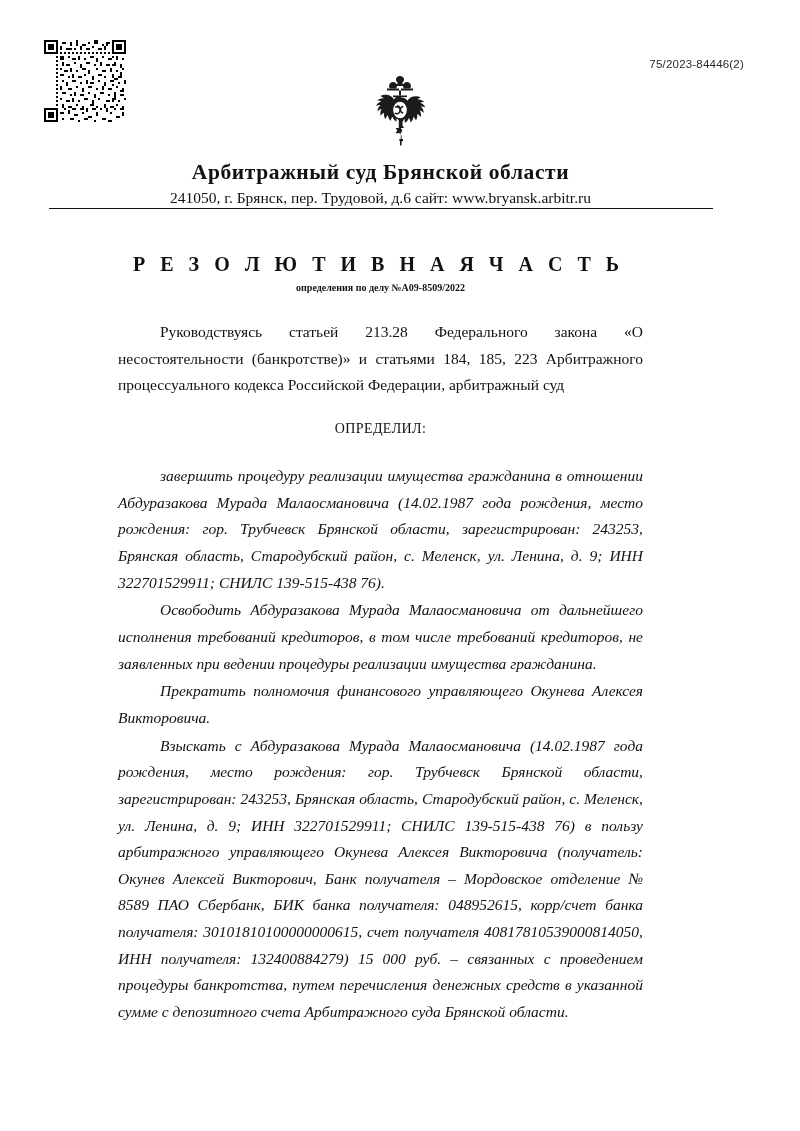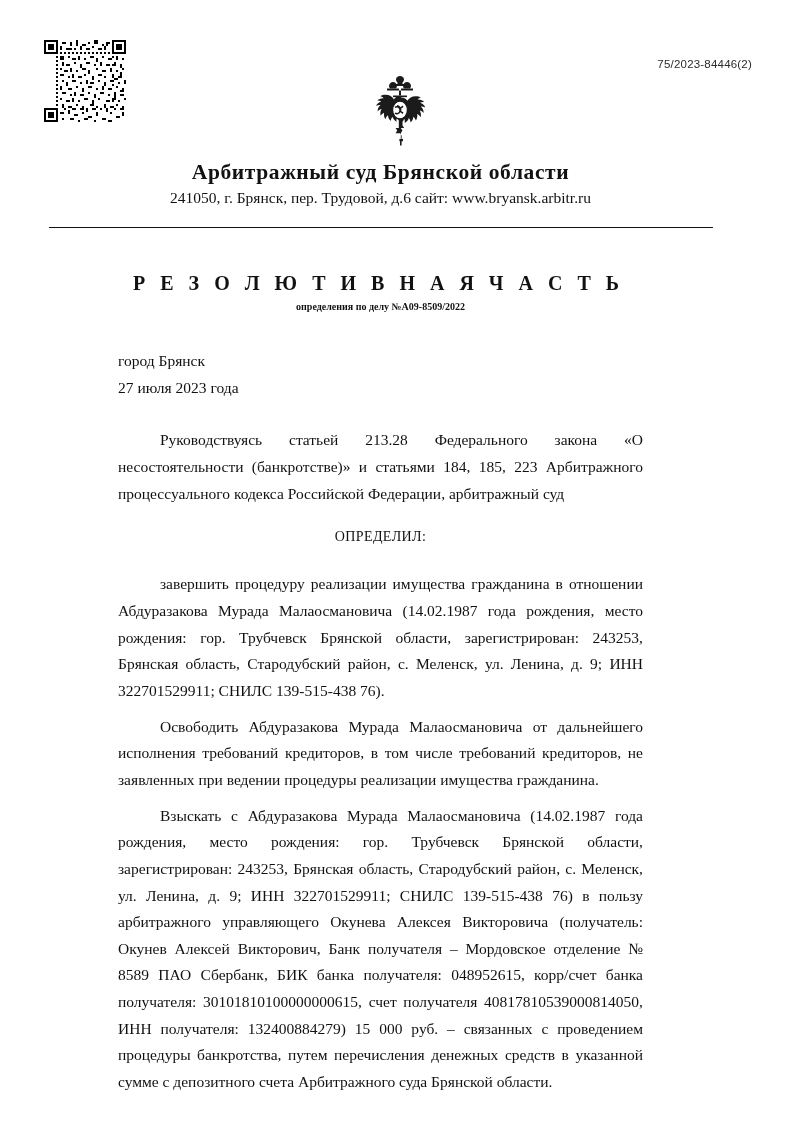--- a/index.html
+++ b/index.html
@@ -28,21 +28,21 @@
     left: 44px;
     top: 40px;
     width: 82px;
     height: 82px;
   }
   .qr svg { display: block; }
 
   
   .doc-number {
     position: absolute;
-    right: 48px;
+    right: 56px;
     top: 58px;
     font-family: "Liberation Sans", sans-serif;
     font-size: 11.5px;
     color: #2a2a2a;
     letter-spacing: 0.2px;
   }
 
   
   .emblem {
     position: absolute;
@@ -64,21 +64,21 @@
   .court-title {
     text-align: center;
     font-size: 21.5px;
     font-weight: bold;
     letter-spacing: 0.6px;
     margin: 0 0 4px 0;
   }
   .court-address {
     text-align: center;
     font-size: 15.5px;
-    padding: 0 60px 20px 60px;
+    padding: 0 60px 1px 60px;
     border-bottom: 1.4px solid #111;
     width: 640px;
     margin: 0 auto;
     box-sizing: content-box;
   }
   .hrule-wrap {
     width: 664px;
     margin: 0 auto;
   }
   .res-title {
@@ -105,30 +105,31 @@
     margin: 26px 118px 0 118px;
     font-size: 15.5px;
     line-height: 1.72;
     text-align: justify;
   }
   .body-text p {
     margin: 0 0 0 0;
     text-indent: 42px;
     text-align: justify;
   }
-  .body-text p + p { margin-top: 9px; }
+  .body-text p + p { margin-top: 1px; }
 
   .decided {
     text-align: center;
     font-size: 14px;
     margin: 22px 0 14px 0;
     letter-spacing: 0.4px;
   }
   .para-block p {
     text-indent: 42px;
+    font-style: italic;
   }
 </style>
 </head>
 <body>
 
 <div class="page">
 
   <div class="qr">
     <svg width="82" height="82" viewBox="0 0 41 41" shape-rendering="crispEdges">
       <rect width="41" height="41" fill="#ffffff"></rect>
@@ -353,31 +354,28 @@
 
     <div class="court-title">Арбитражный суд Брянской области</div>
 
     <div class="hrule-wrap">
       <div class="court-address" style="width:auto;padding-left:0;padding-right:0;">241050, г. Брянск, пер. Трудовой, д.6 сайт: www.bryansk.arbitr.ru</div>
     </div>
 
     <div class="res-title">Р Е З О Л Ю Т И В Н А Я   Ч А С Т Ь</div>
     <div class="res-sub">определения по делу №А09-8509/2022</div>
 
-    <div class="meta">
-      <div>город Брянск</div>
-      <div>27 июля 2023 года</div>
-    </div>
 
     <div class="body-text">
       <p>Руководствуясь статьей 213.28 Федерального закона «О несостоятельности (банкротстве)» и статьями 184, 185, 223 Арбитражного процессуального кодекса Российской Федерации, арбитражный суд</p>
     </div>
 
     <div class="decided">ОПРЕДЕЛИЛ:</div>
 
     <div class="body-text para-block">
       <p>завершить процедуру реализации имущества гражданина в отношении Абдуразакова Мурада Малаосмановича (14.02.1987 года рождения, место рождения: гор. Трубчевск Брянской области, зарегистрирован: 243253, Брянская область, Стародубский район, с. Меленск, ул. Ленина, д. 9; ИНН 322701529911; СНИЛС 139-515-438 76).</p>
       <p>Освободить Абдуразакова Мурада Малаосмановича от дальнейшего исполнения требований кредиторов, в том числе требований кредиторов, не заявленных при ведении процедуры реализации имущества гражданина.</p>
+      <p>Прекратить полномочия финансового управляющего Окунева Алексея Викторовича.</p>
       <p>Взыскать с Абдуразакова Мурада Малаосмановича (14.02.1987 года рождения, место рождения: гор. Трубчевск Брянской области, зарегистрирован: 243253, Брянская область, Стародубский район, с. Меленск, ул. Ленина, д. 9; ИНН 322701529911; СНИЛС 139-515-438 76) в пользу арбитражного управляющего Окунева Алексея Викторовича (получатель: Окунев Алексей Викторович, Банк получателя – Мордовское отделение № 8589 ПАО Сбербанк, БИК банка получателя: 048952615, корр/счет банка получателя: 30101810100000000615, счет получателя 40817810539000814050, ИНН получателя: 132400884279) 15 000 руб. – связанных с проведением процедуры банкротства, путем перечисления денежных средств в указанной сумме с депозитного счета Арбитражного суда Брянской области.</p>
     </div>
 
   </div>
 </div>
 
 </body></html>

